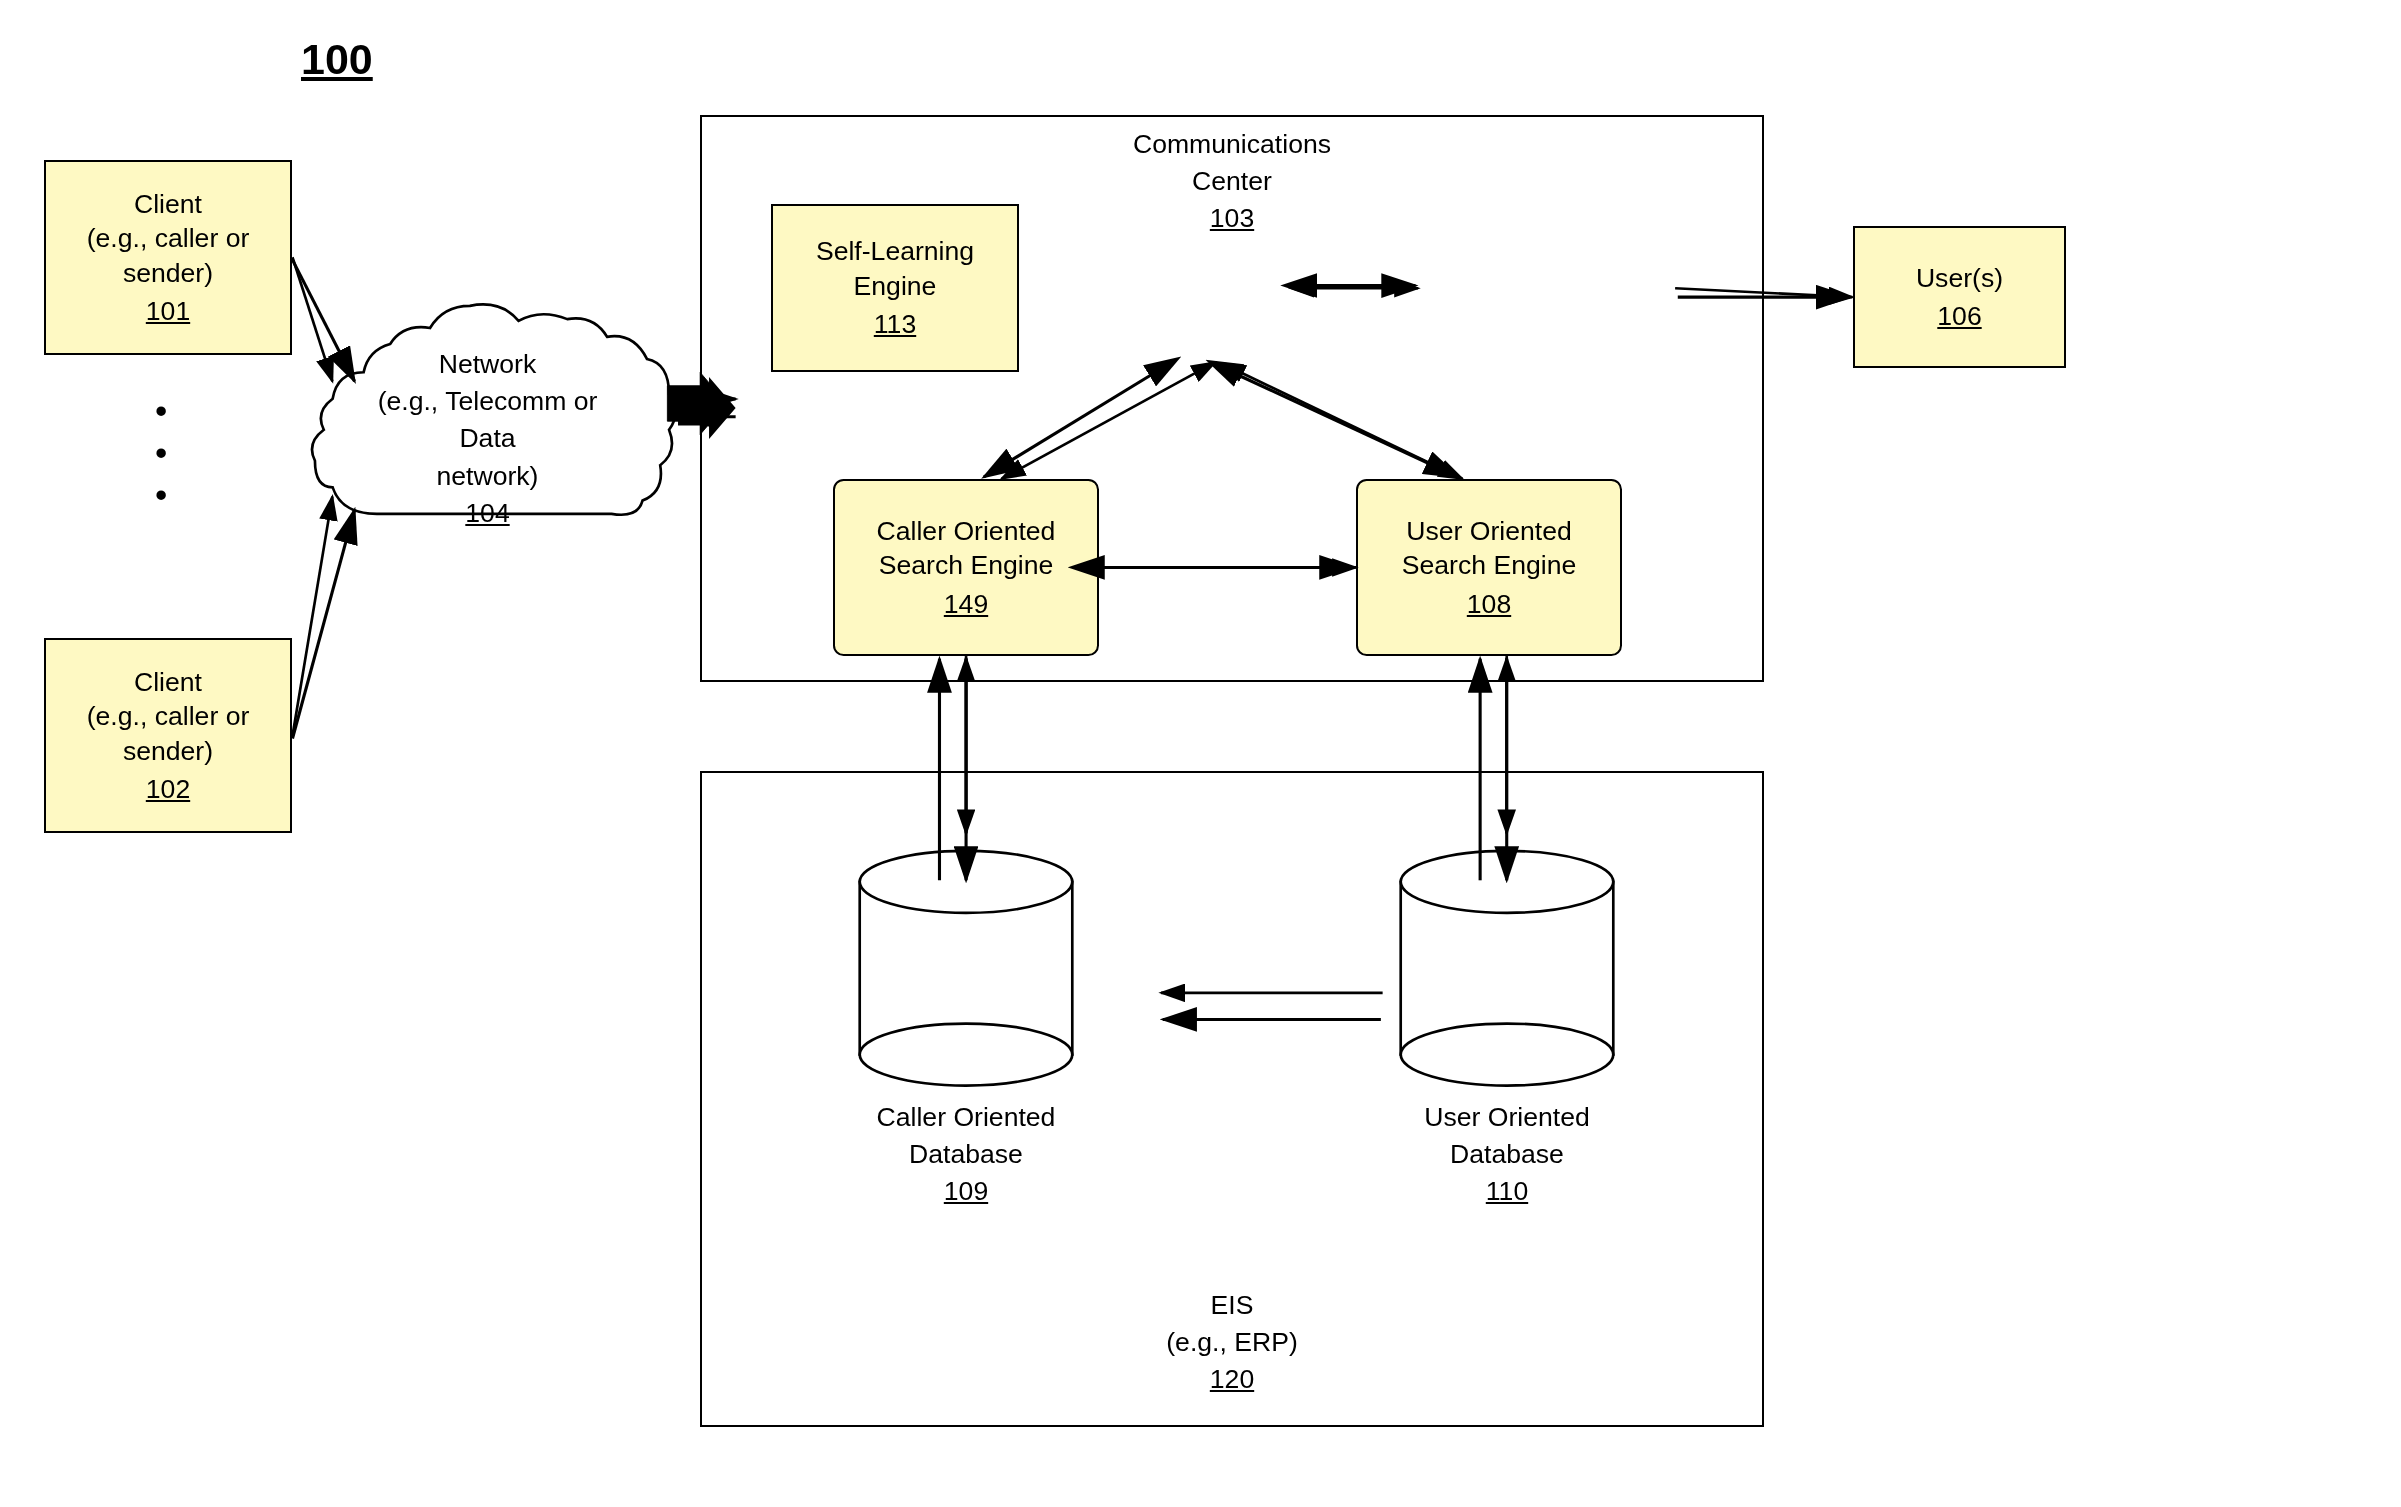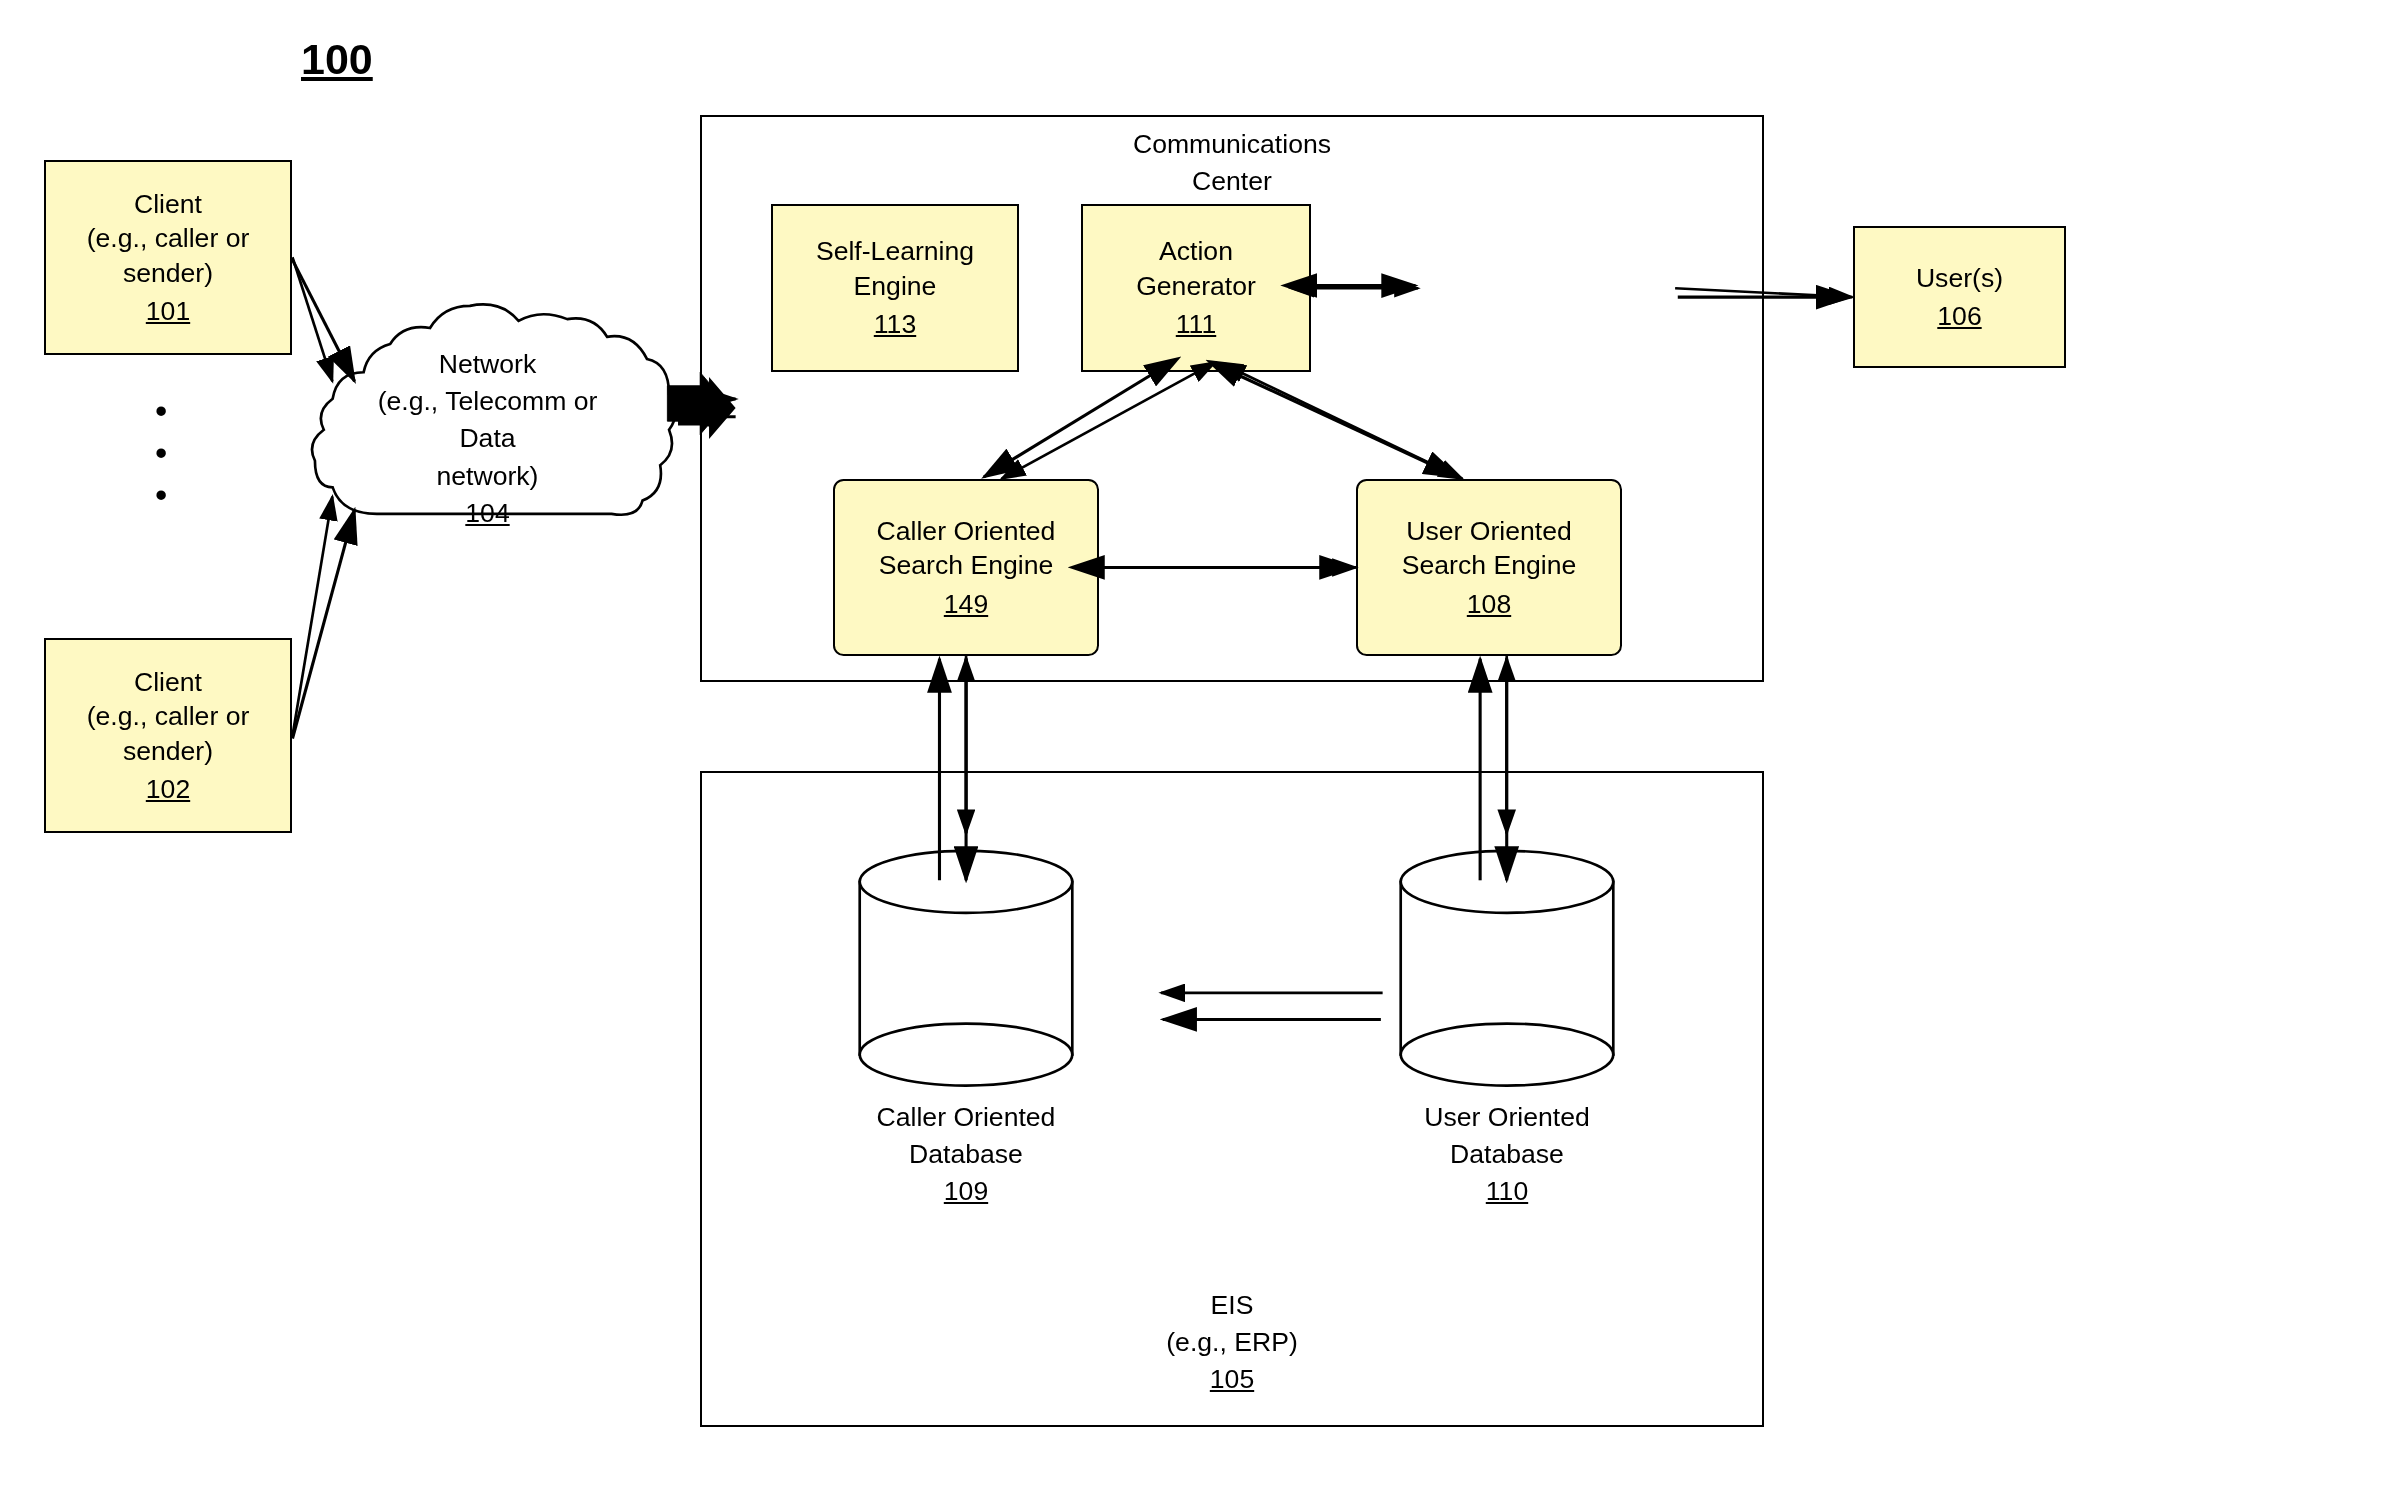--- a/index.html
+++ b/index.html
@@ -117,21 +117,21 @@
   <div class="outer-box" style="left:700px; top:115px; width:1064px; height:567px;">
     <div style="position:absolute; top:8.9px; left:0; right:0; text-align:center; font-size:26.6px; line-height:1.4;">
       <span>Communications<br>Center</span><br>
       <span style="text-decoration:underline;">103</span>
     </div>
   </div>
 
   <div class="outer-box" style="left:700px; top:771px; width:1064px; height:656px;">
     <div style="position:absolute; bottom:26.6px; left:0; right:0; text-align:center; font-size:26.6px; line-height:1.4;">
       <span>EIS<br>(e.g., ERP)</span><br>
-      <span style="text-decoration:underline;">105</span>
+      <span style="text-decoration:underline;">120</span>
     </div>
   </div>
 
   <div class="box" style="left:44px; top:160px; width:248px; height:195px;">
     <span>Client<br>(e.g., caller or<br>sender)</span>
     <span class="ref">101</span>
   </div>
 
   <div class="dots" style="left:155px; top:390px;">•<br>•<br>•</div>
 
@@ -158,24 +158,20 @@
       Network<br>(e.g., Telecomm or Data<br>network)<br>
       <span style="text-decoration:underline;">104</span>
     </div>
   </div>
 
   <div class="box" style="left:771px; top:204px; width:248px; height:168px;">
     <span>Self-Learning<br>Engine</span>
     <span class="ref">113</span>
   </div>
 
-  <div class="box" style="left:1081px; top:204px; width:230px; height:168px;">
-    <span>Action<br>Generator</span>
-    <span class="ref">111</span>
-  </div>
 
 
   <div class="box" style="left:833px; top:479px; width:266px; height:177px; border-radius:10.6px;">
     <span>Caller Oriented<br>Search Engine</span>
     <span class="ref">149</span>
   </div>
 
   <div class="box" style="left:1356px; top:479px; width:266px; height:177px; border-radius:10.6px;">
     <span>User Oriented<br>Search Engine</span>
     <span class="ref">108</span>

